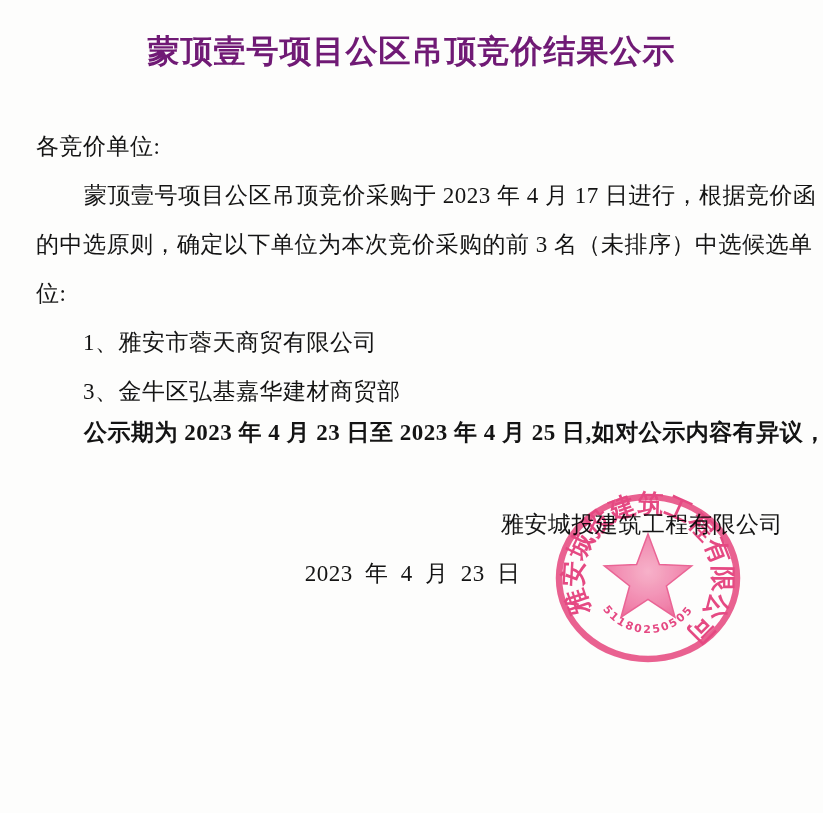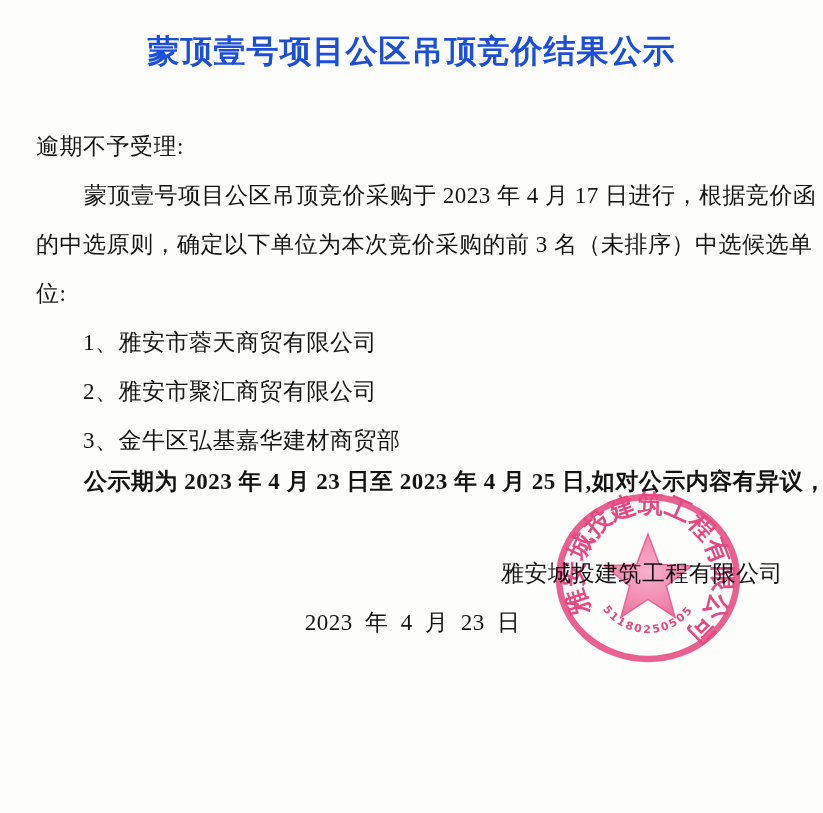--- a/index.html
+++ b/index.html
@@ -16,21 +16,21 @@
     color:#141414;
   }
   .title{
     margin:28px 0 0 0;
     height:46px;line-height:46px;
     text-align:center;
     font-family:"Liberation Sans","DejaVu Sans",sans-serif;
     font-weight:700;
     font-size:32px;
     letter-spacing:1px;
-    color:#1d4ed8;
+    color:#701a75;
   }
   .content{
     margin:48px 30px 0 36px; 
     font-size:23px;
   }
   .line{
     height:49px;line-height:49px;
     white-space:nowrap;
     letter-spacing:0.5px;
   }
@@ -75,28 +75,27 @@
   }
 </style>
 </head>
 <body>
 
 <div class="page">
 
   <h1 class="title">蒙顶壹号项目公区吊顶竞价结果公示</h1>
 
   <div class="content">
-    <div class="line">逾期不予受理:</div>
+    <div class="line">各竞价单位:</div>
 
     <div class="line just indent">蒙顶壹号项目公区吊顶竞价采购于 2023 年 4 月 17 日进行，根据竞价函</div>
     <div class="line just">的中选原则，确定以下单位为本次竞价采购的前 3 名（未排序）中选候选单</div>
     <div class="line">位:</div>
 
     <div class="line item">1、雅安市蓉天商贸有限公司</div>
-    <div class="line item">2、雅安市聚汇商贸有限公司</div>
     <div class="line item">3、金牛区弘基嘉华建材商贸部</div>
 
     <div class="line just indent para2">公示期为 2023 年 4 月 23 日至 2023 年 4 月 25 日,如对公示内容有异议，</div>
 
     <div class="line sig-company">雅安城投建筑工程有限公司</div>
     <div class="line sig-date">2023 年 4 月 23 日</div>
   </div>
 
   <div class="stamp">
     <svg viewBox="0 0 200 190" width="200" height="190">

